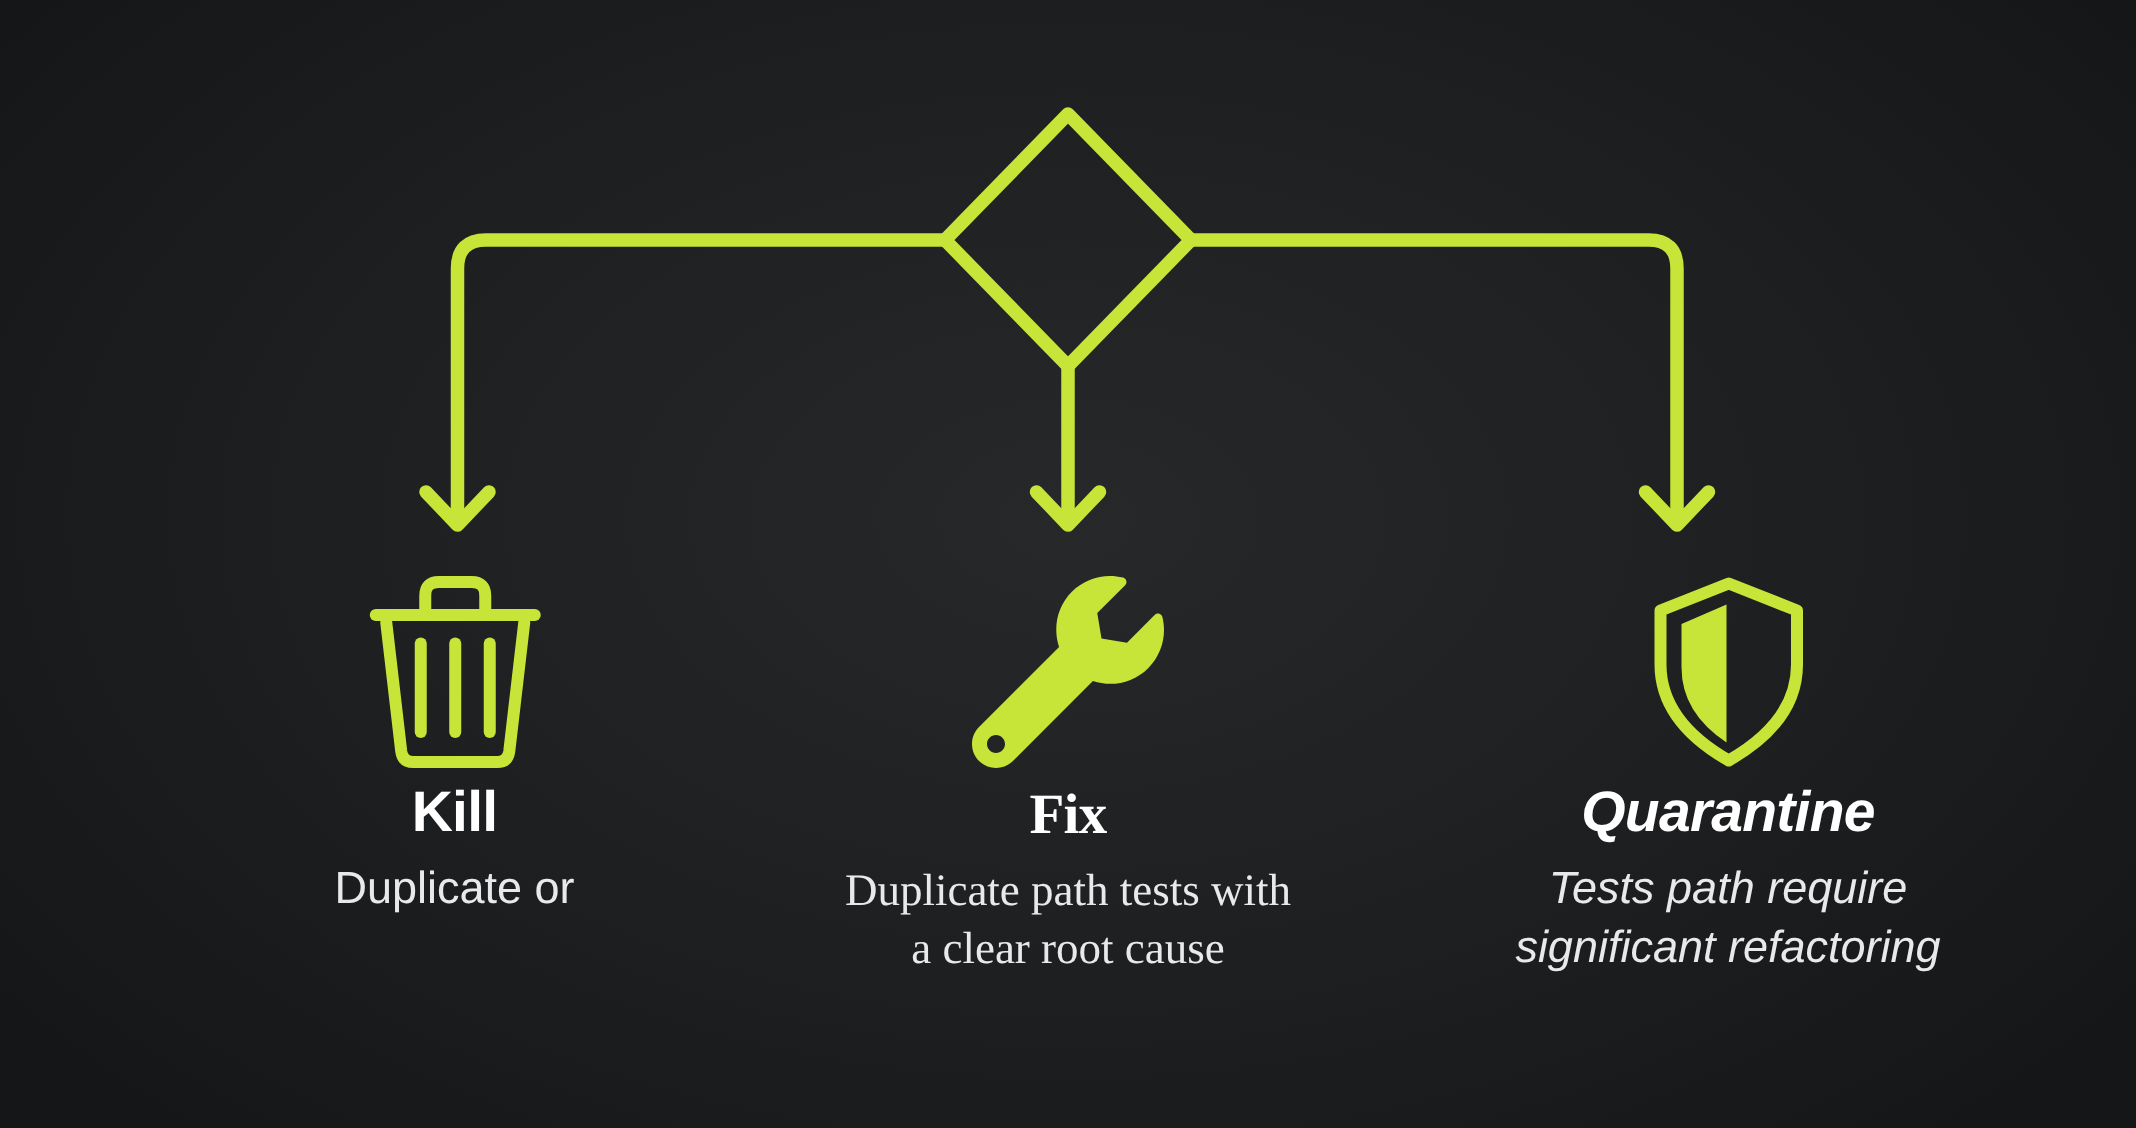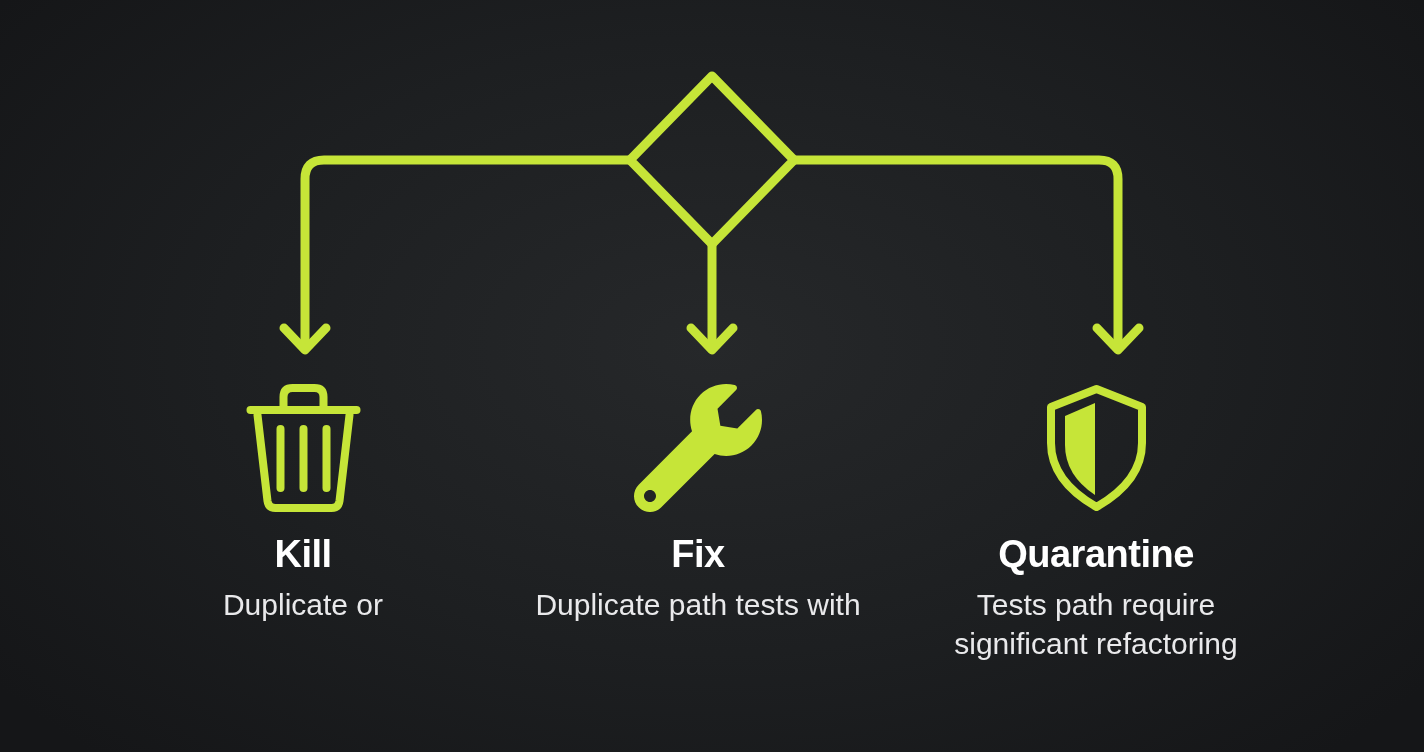--- a/index.html
+++ b/index.html
@@ -21,30 +21,30 @@
   .branch {
     position: absolute;
     top: 383px;
     width: 400px;
     display: flex;
     flex-direction: column;
     align-items: center;
     text-align: center;
   }
   .branch-kill        { left: 103px; }
-  .branch-fix         { left: 498px; }
-  .branch-quarantine  { left: 896px; }
+  .branch-fix         { left: 512px; font-family: Liberation Serif, serif; }
+  .branch-quarantine  { left: 952px; font-style: italic; }
   .icon-wrap {
     height: 130px;
     display: flex;
     align-items: center;
     justify-content: center;
   }
   .branch-label {
-    margin-top: 20px;
+    margin-top: 8px;
     font-size: 38px;
     font-weight: 700;
     letter-spacing: -0.5px;
     color: #ffffff;
   }
   .branch-desc {
     margin-top: 9px;
     font-size: 30px;
     font-weight: 400;
     line-height: 39px;
@@ -88,20 +88,21 @@
 
 <div class="branch branch-fix">
   <div class="icon-wrap">
     <svg width="128" height="128" viewBox="0 0 512 512">
       <path fill="#c6e538" fill-rule="evenodd" d="M507.73 109.1c-2.24-9.03-13.54-12.09-20.12-5.51l-74.36 74.36-67.88-11.31-11.31-67.88 74.36-74.36c6.62-6.62 3.43-17.9-5.66-20.16-47.38-11.74-99.55.91-136.58 37.93-39.64 39.64-50.55 97.1-34.05 147.2L18.74 402.76c-24.99 24.99-24.99 65.51 0 90.5 24.99 24.99 65.51 24.99 90.5 0l213.21-213.21c50.12 16.71 107.47 5.68 147.37-34.22 37.07-37.07 49.7-89.32 37.91-136.73zM64 472c-13.25 0-24-10.75-24-24 0-13.26 10.75-24 24-24s24 10.74 24 24c0 13.25-10.75 24-24 24z"></path>
     </svg>
   </div>
   <div class="branch-label">Fix</div>
   <div class="branch-desc">
     <div>Duplicate path tests with</div>
+    <div>a clear root cause</div>
   </div>
 </div>
 
 <div class="branch branch-quarantine">
   <div class="icon-wrap">
     <svg width="115" height="130" viewBox="0 0 115 130">
       <path d="M 57.5 6 L 103 24 L 103 60 Q 103 98 57.5 124 Q 12 98 12 60 L 12 24 Z" fill="none" stroke="#c6e538" stroke-width="8" stroke-linejoin="round"></path>
       <path d="M 56 20 L 26 33 L 26 62 Q 26 92 56 112 Z" fill="#c6e538"></path>
     </svg>
   </div>

